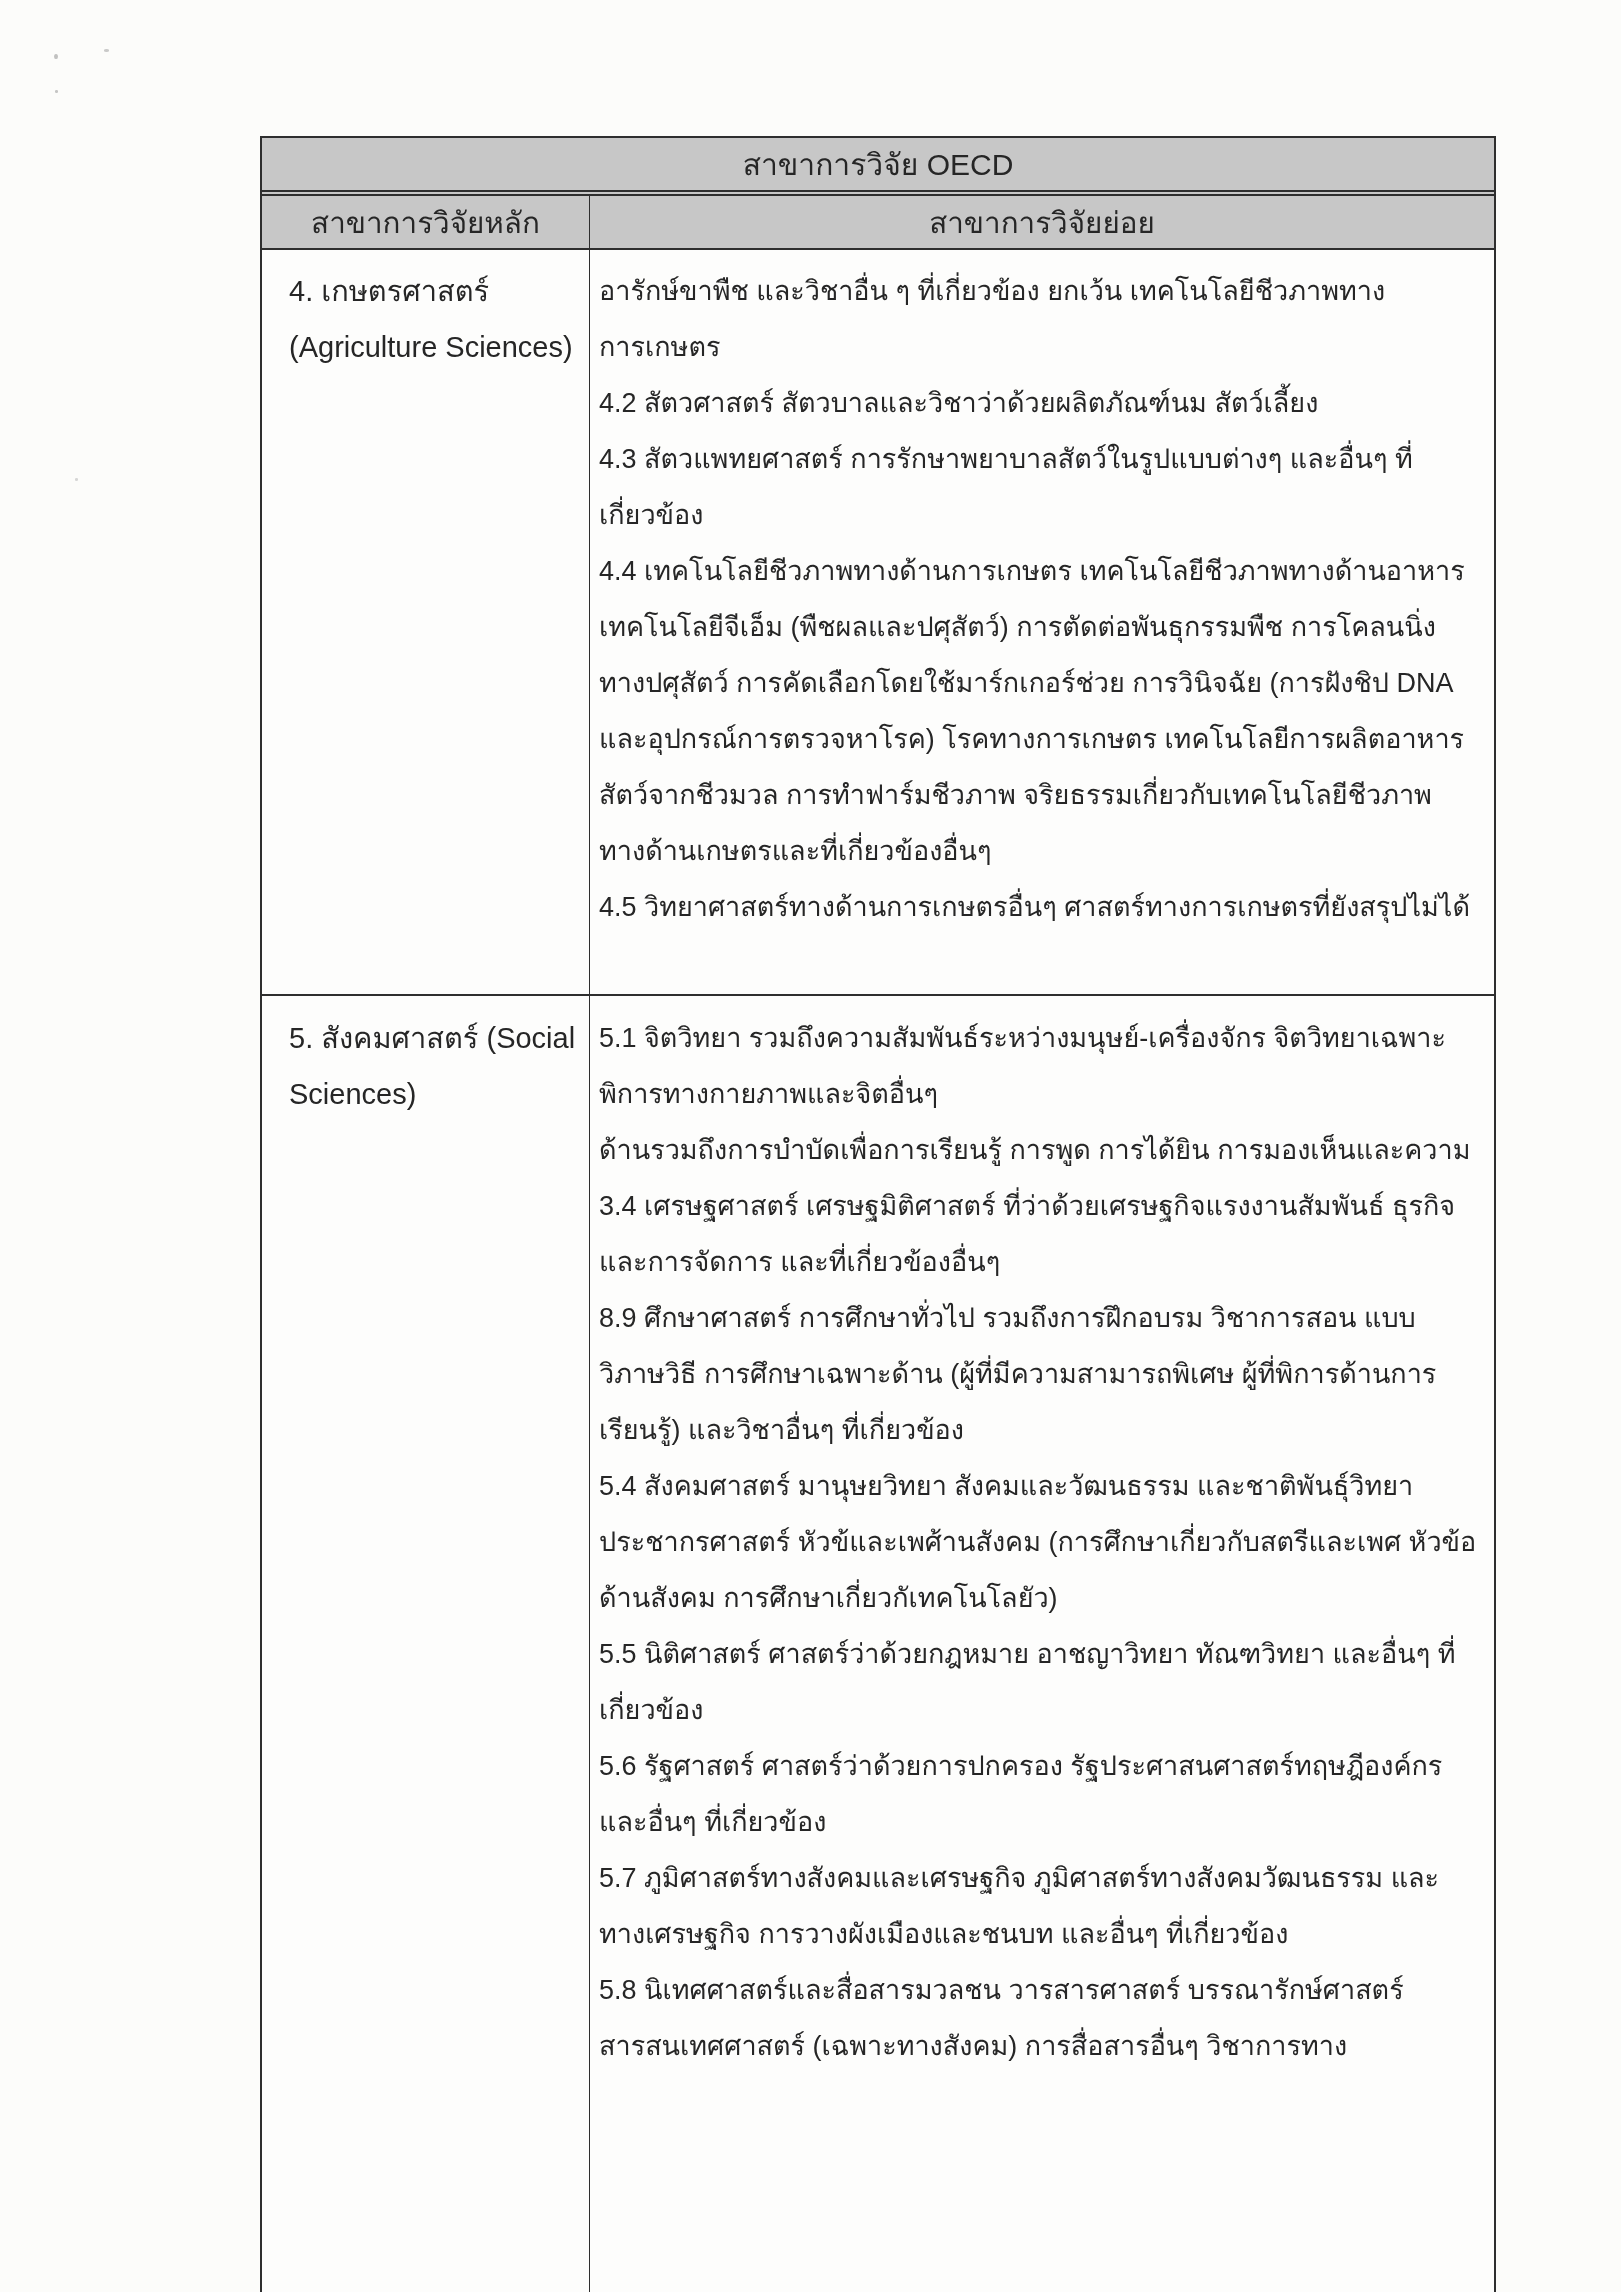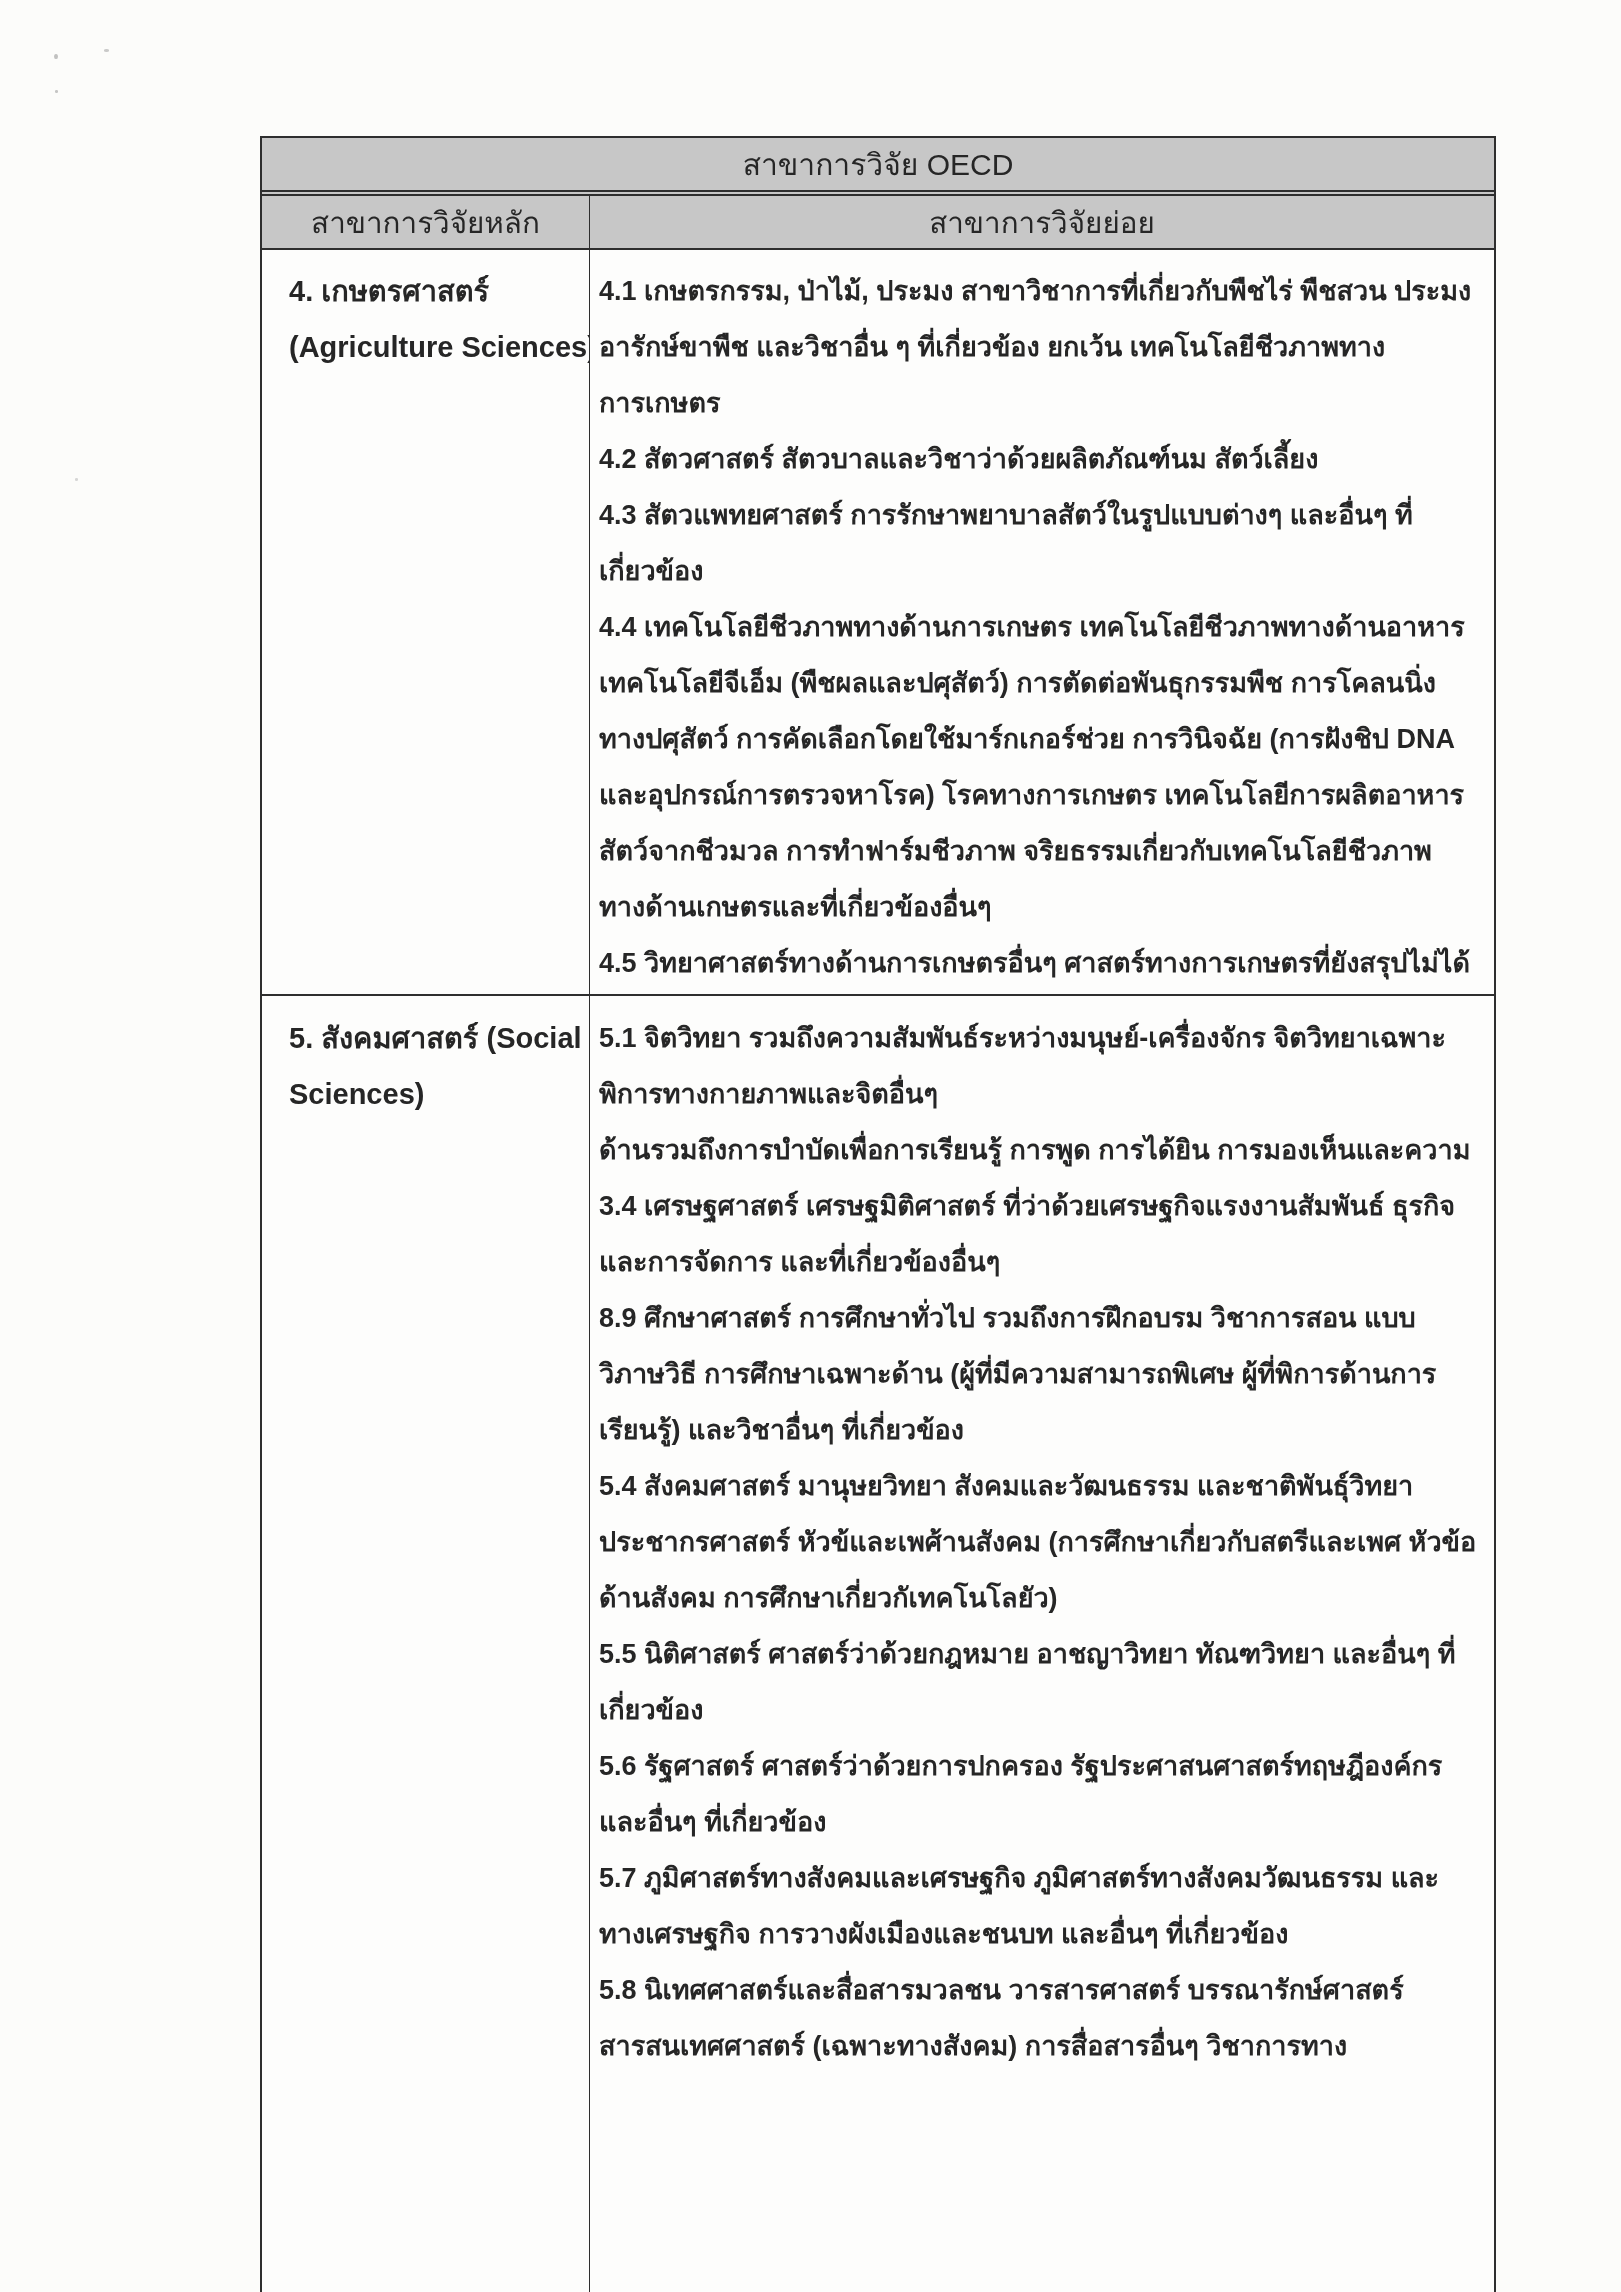--- a/index.html
+++ b/index.html
@@ -44,21 +44,21 @@
     justify-content: center;
     font-size: 29.6px;
   }
   .colhead-sub {
     flex: 1;
     display: flex;
     align-items: center;
     justify-content: center;
     font-size: 29.6px;
   }
-  .body-row { display: flex; background: #fdfdfc; font-weight: bold; }
+  .body-row { display: flex; background: #fdfdfc; }
   .body-row.row-4 { height: 746px; border-bottom: 2.7px solid #2e2e2e; }
   .body-row.row-5 { height: 1402px; }
   .cell-main {
     flex: 0 0 328px;
     border-right: 1.8px solid #2e2e2e;
     padding: 12.5px 7.2px 0 27px;
     overflow: hidden;
   }
   .cell-sub {
     flex: 1;
@@ -89,21 +89,20 @@
     <div class="colhead-main">สาขาการวิจัยหลัก</div>
     <div class="colhead-sub">สาขาการวิจัยย่อย</div>
   </div>
 
   <div class="body-row row-4">
     <div class="cell-main">
       <div class="tline">4. เกษตรศาสตร์</div>
       <div class="tline">(Agriculture Sciences)</div>
     </div>
     <div class="cell-sub">
-      <div class="tline">4.1 เกษตรกรรม, ป่าไม้, ประมง สาขาวิชาการที่เกี่ยวกับพืชไร่ พืชสวน ประมง</div>
       <div class="tline">อารักษ์ขาพืช และวิชาอื่น ๆ ที่เกี่ยวข้อง ยกเว้น เทคโนโลยีชีวภาพทาง</div>
       <div class="tline">การเกษตร</div>
       <div class="tline">4.2 สัตวศาสตร์ สัตวบาลและวิชาว่าด้วยผลิตภัณฑ์นม สัตว์เลี้ยง</div>
       <div class="tline">4.3 สัตวแพทยศาสตร์ การรักษาพยาบาลสัตว์ในรูปแบบต่างๆ และอื่นๆ ที่</div>
       <div class="tline">เกี่ยวข้อง</div>
       <div class="tline">4.4 เทคโนโลยีชีวภาพทางด้านการเกษตร เทคโนโลยีชีวภาพทางด้านอาหาร</div>
       <div class="tline">เทคโนโลยีจีเอ็ม (พืชผลและปศุสัตว์) การตัดต่อพันธุกรรมพืช การโคลนนิ่ง</div>
       <div class="tline">ทางปศุสัตว์ การคัดเลือกโดยใช้มาร์กเกอร์ช่วย การวินิจฉัย (การฝังชิป DNA</div>
       <div class="tline">และอุปกรณ์การตรวจหาโรค) โรคทางการเกษตร เทคโนโลยีการผลิตอาหาร</div>
       <div class="tline">สัตว์จากชีวมวล การทำฟาร์มชีวภาพ จริยธรรมเกี่ยวกับเทคโนโลยีชีวภาพ</div>

